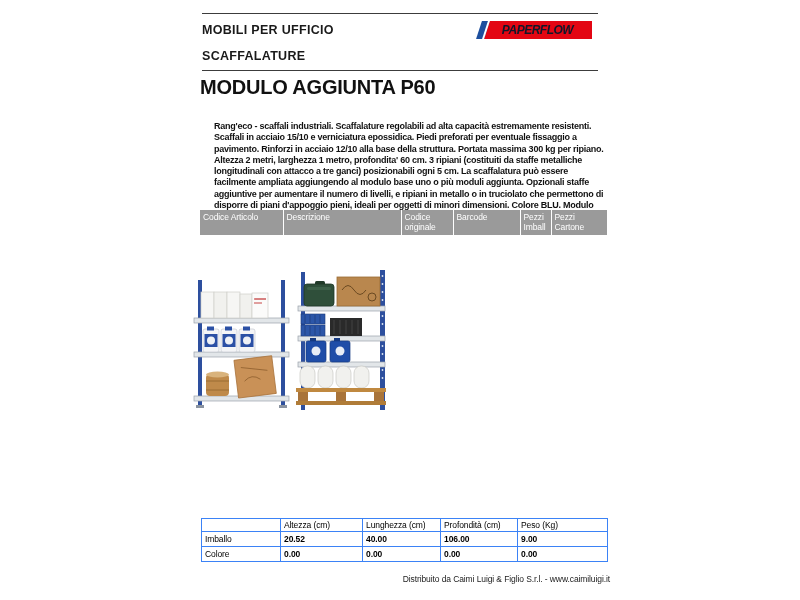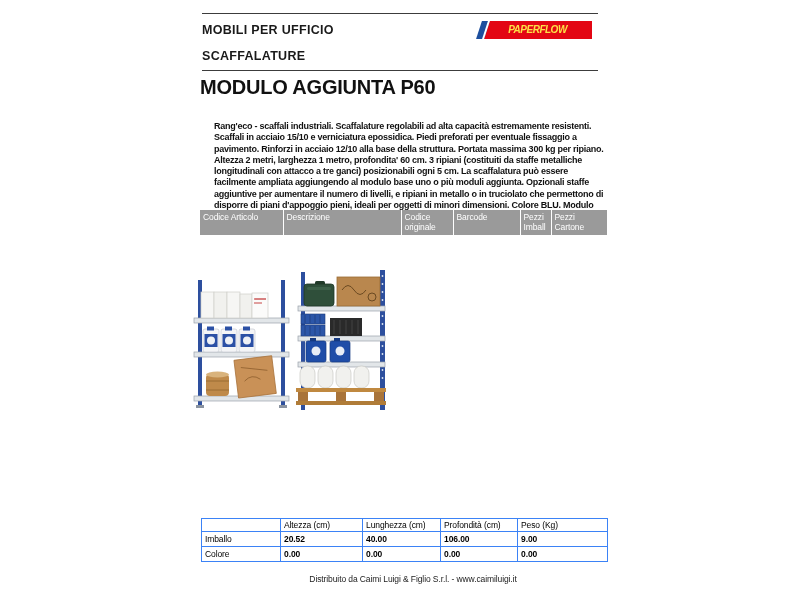--- a/index.html
+++ b/index.html
@@ -5,21 +5,21 @@
   html,body{margin:0;padding:0;background:#fff;}
   body{width:800px;height:600px;overflow:hidden;font-family:"Liberation Sans",sans-serif;}
   .page{position:relative;width:800px;height:600px;background:#fff;}
   .rule{position:absolute;left:202px;width:396px;height:1px;background:#3c3c3c;}
   .rule-top{top:13px;}
   .rule-mid{top:70px;}
   .category{position:absolute;left:202px;top:23px;font-size:12.5px;font-weight:bold;color:#1a1a1a;letter-spacing:.3px;}
   .subcategory{position:absolute;left:202px;top:49px;font-size:12.5px;font-weight:bold;color:#1a1a1a;letter-spacing:.3px;}
   .logo{position:absolute;left:483px;top:21px;width:109px;height:18px;background:#e30613;display:flex;align-items:center;justify-content:center;}
   .logo-stripe{position:absolute;left:-4px;top:0;width:6px;height:18px;background:#1d4f9e;transform:skewX(-18deg);border-right:2px solid #fff;}
-  .logo-text{position:relative;color:#fde047;font-size:10px;font-weight:bold;font-style:italic;letter-spacing:-.5px;line-height:18px;}
+  .logo-text{position:relative;color:#0f172a;font-size:12px;font-weight:bold;font-style:italic;letter-spacing:-.5px;line-height:18px;}
   .product-title{position:absolute;left:200px;top:76px;margin:0;font-size:20px;font-weight:bold;color:#111;letter-spacing:-.2px;}
   .description{position:absolute;left:202px;top:109px;width:394px;margin:12px;font-size:9px;line-height:11.3px;font-weight:bold;color:#111;letter-spacing:-.25px;}
   table{border-collapse:collapse;table-layout:fixed;}
   .product-table{position:absolute;left:200px;top:210px;width:407px;}
   .product-table col:nth-child(1){width:83px;}
   .product-table col:nth-child(2){width:118px;}
   .product-table col:nth-child(3){width:52px;}
   .product-table col:nth-child(4){width:67px;}
   .product-table col:nth-child(5){width:31px;}
   .product-table col:nth-child(6){width:56px;}
@@ -31,21 +31,21 @@
   .dim-table col:nth-child(2){width:82px;}
   .dim-table col:nth-child(3){width:78px;}
   .dim-table col:nth-child(4){width:77px;}
   .dim-table col:nth-child(5){width:90px;}
   .dim-table td{border:1px solid #3b82f6;font-size:8.5px;padding:1px 3px;height:12px;vertical-align:middle;color:#000;letter-spacing:-.1px;}
   .dim-table tr:first-child td{height:10px;}
   .dim-header{color:#9e9e9e;font-weight:normal;}
   .dim-label{font-weight:normal;}
   .dim-value{font-weight:bold;}
   .product-photo{position:absolute;left:184px;top:266px;width:212px;height:156px;}
-  .footer{position:absolute;left:208px;top:574px;width:410px;text-align:center;font-size:8.5px;color:#222;letter-spacing:-.1px;}
+  .footer{position:absolute;left:200px;top:574px;width:410px;text-align:right;font-size:8.5px;color:#222;letter-spacing:-.1px;}
 </style>
 </head>
 <body>
 
 <div class="page">
 
   <div class="rule rule-top"></div>
 
   <div class="category">MOBILI PER UFFICIO</div>
 

